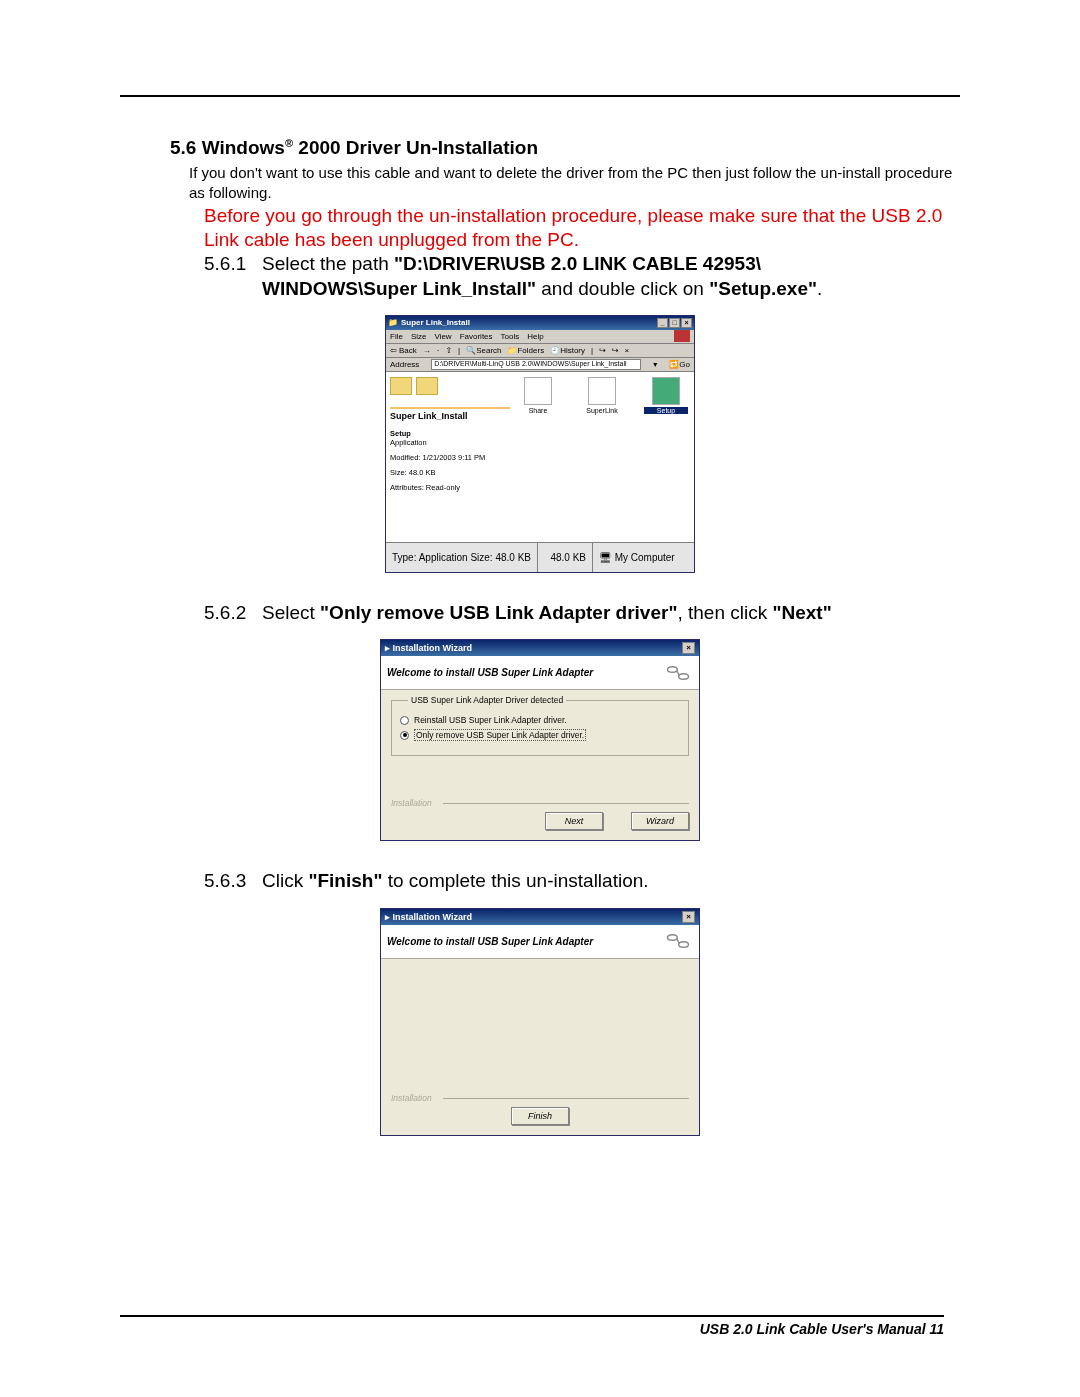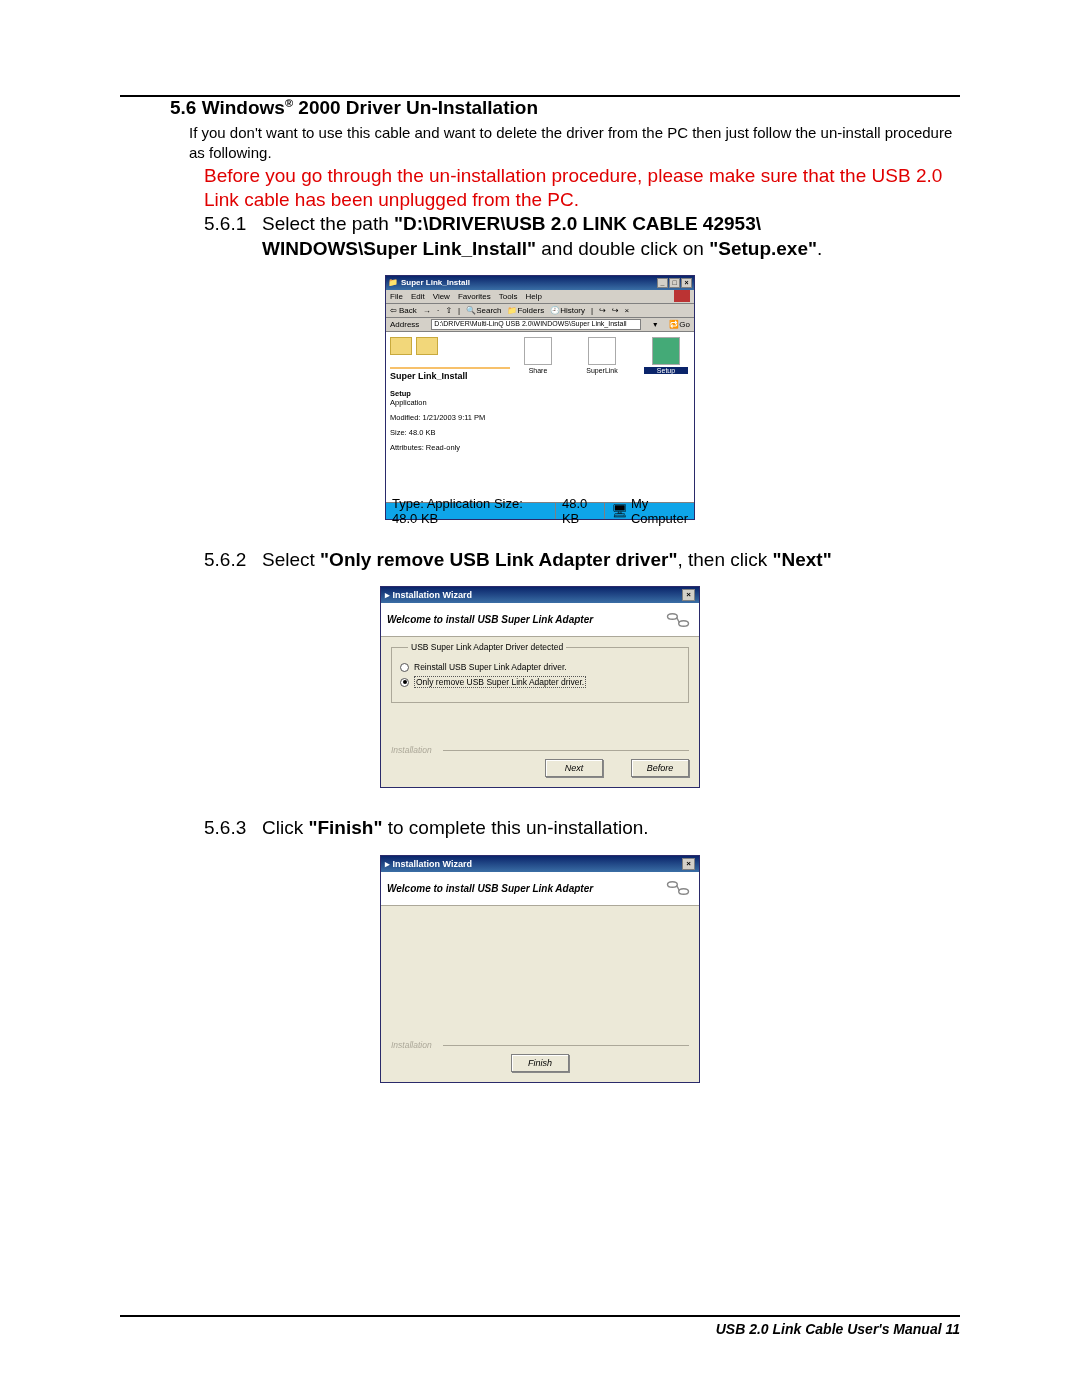--- a/index.html
+++ b/index.html
@@ -11,20 +11,21 @@
     color: #000;
     position: relative;
   }
   .page {
     position: absolute;
     left: 120px;
     right: 120px;
     top: 95px;
     bottom: 80px;
     border-top: 2px solid #000;
+    padding-top: 40px;
   }
   .section-heading {
     font-size: 19px;
     font-weight: bold;
     margin-left: 50px;
     margin-bottom: 4px;
   }
   .section-heading .num { }
   .section-heading .sup { font-size: 11px; vertical-align: super; }
   .intro {
@@ -129,23 +130,23 @@
     flex:1; display:flex; gap:20px; justify-content:flex-end;
     padding-right:8px;
   }
   .explorer .rightpane .item { text-align:center; width:44px; font-size:7px; }
   .explorer .rightpane .item .ico {
     width:28px; height:28px; margin:0 auto 2px auto; background:#fff;
     border:1px solid #aaa;
   }
   .explorer .rightpane .item.sel .lbl { background:#0a246a; color:#fff; padding:0 2px; }
   .explorer .status {
-    height:17px; border-top:1px solid #808080;
-    display:flex; align-items:center; font-size:13px;
-    background:#0ea5e9;
+    height:30px; border-top:1px solid #808080;
+    display:flex; align-items:center; font-size:10px;
+    background:#e5e5e5;
   }
   .explorer .status div { border-right:1px solid #808080; padding:0 6px; height:100%; display:flex; align-items:center;}
   .explorer .status div:nth-child(2){ width:55px; justify-content:flex-end;}
   .explorer .status div:last-child{ border-right:none; flex:1; gap:3px;}
 
   
   .wizard {
     width: 320px;
     border:1px solid #2a2a6a;
     background:#ece9d8;
@@ -205,21 +206,21 @@
   .wizard .footer .btn {
     width:58px; height:18px; border:1px solid #808080;
     background:#ece9d8; font-size:9px; text-align:center; line-height:16px;
     box-shadow: inset 1px 1px 0 #fff, 1px 1px 0 #888;
   }
   .wizard .body.empty { min-height:130px; }
 
   
   .page-footer {
     position:absolute;
-    left:120px; right:120px;
+    left:120px; right:136px;
     bottom:60px;
     border-top:2px solid #000;
     padding-top:4px;
     text-align:right;
     font-size:14px;
     font-style:italic;
     font-weight:bold;
   }
 </style>
 </head>
@@ -246,21 +247,21 @@
         <span>📁</span>
         <span style="margin-left:3px">Super Link_Install</span>
         <div class="wb">
           <span>_</span>
           <span>□</span>
           <span>×</span>
         </div>
       </div>
       <div class="menubar">
         <span>File</span>
-        <span>Edit</span>
+        <span>Size</span>
         <span>View</span>
         <span>Favorites</span>
         <span>Tools</span>
         <span>Help</span>
         <span></span>
       </div>
       <div class="toolbar">
         <span>⇦ <span>Back</span></span>
         <span>→</span>
         <span>·</span>
@@ -354,21 +355,21 @@
           <div class="radio">
             <span class="r sel"></span>
             <span class="txt sel">Only remove USB Super Link Adapter driver.</span>
           </div>
         </div>
       </div>
       <div class="footer">
         <div class="flegend">Installation</div>
         <div class="btns">
           <div class="btn">Next</div>
-          <div class="btn">Before</div>
+          <div class="btn">Wizard</div>
         </div>
       </div>
     </div>
   </div>
 
   <div class="step">
     <span class="step-num">5.6.3</span><span class="step-body"><span>Click </span><b>"Finish"</b><span> to complete this un-installation.</span></span>
   </div>
 
   <div class="screenshot-wrap">

